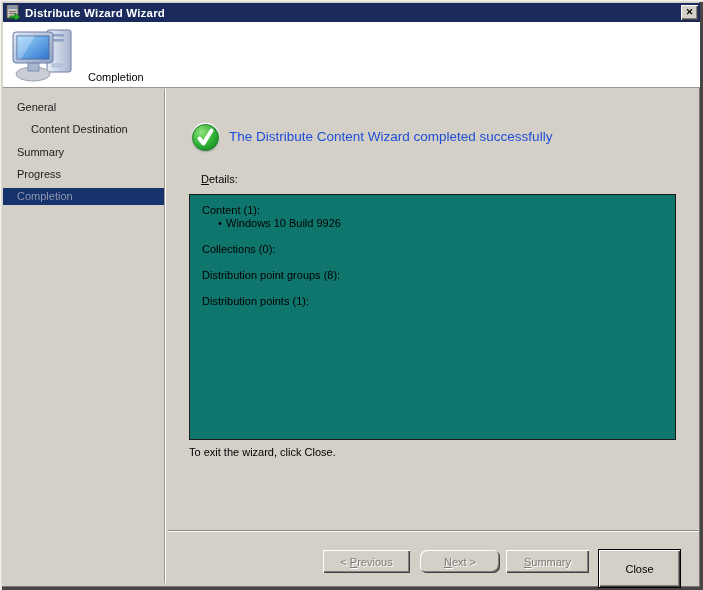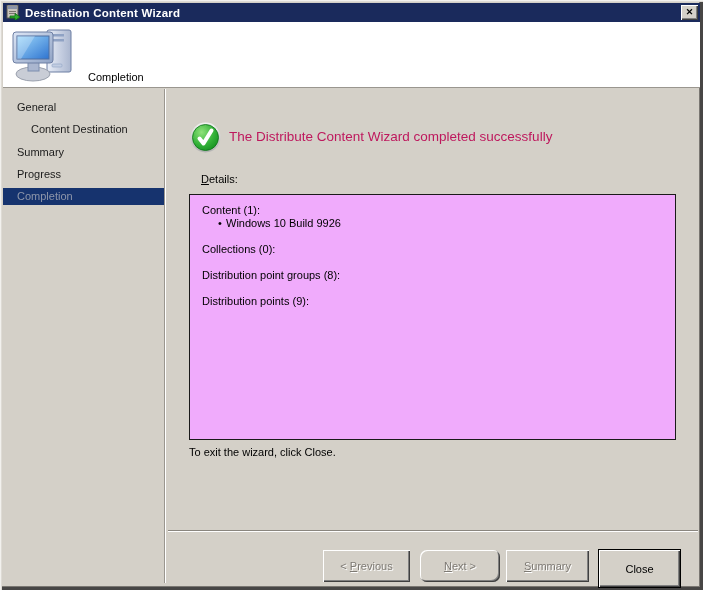--- a/index.html
+++ b/index.html
@@ -50,34 +50,34 @@
   }
   
   .success-icon{position:absolute;left:190px;top:122px;width:31px;height:31px;}
   .heading{
     position:absolute;left:229px;top:129px;width:450px;
     font-size:13.5px;color:#29299c;
   }
   .details-label{position:absolute;left:189px;top:173px;padding-left:12px;}
   .details-box{
     position:absolute;left:189px;top:194px;width:487px;height:246px;
-    background:#f0abfc;border:1px solid #1a1a1a;
+    background:#0f766e;border:1px solid #1a1a1a;
     padding:9px 10px 0 12px;overflow:hidden;
   }
   .detail-section{margin-bottom:13px;line-height:13px;}
   .detail-item{padding-left:12px;line-height:13px;}
   .detail-item .bullet{display:inline-block;width:12px;text-align:center;}
   .exit-hint{position:absolute;left:189px;top:446px;}
   
   .bottom-sep{
     position:absolute;left:168px;right:5px;top:530px;height:2px;
     border-top:1px solid #8a867f;border-bottom:1px solid #ffffff;
   }
   .btn{
-    position:absolute;top:550px;height:32px;background:#d4d0c8;border:none;padding:0;
+    position:absolute;top:550px;height:23px;background:#d4d0c8;border:none;padding:0;
     font-family:"Liberation Sans","DejaVu Sans",sans-serif;font-size:11px;
     box-shadow:inset 1px 1px 0 #ffffff, inset -1px -1px 0 #404040, inset -2px -2px 0 #808080;
     cursor:default;
   }
   .btn.disabled{color:#7e7a74;text-shadow:1px 1px 0 #ffffff;}
   .btn-previous{left:323px;width:87px;}
   .btn-next{left:420px;width:80px;border-radius:7px;}
   .btn-summary{left:506px;width:83px;}
   .btn-close{
     left:598px;width:83px;top:549px;height:39px;color:#000;
@@ -94,21 +94,21 @@
   <div class="titlebar" style="background:#1a2a5c;">
     <span class="titlebar-icon">
       <svg width="15" height="15" viewBox="0 0 15 15">
         <rect x="1" y="0" width="11" height="13" fill="#c8c4bc" stroke="#5a5650"></rect>
         <rect x="2" y="1" width="9" height="3" fill="#8a93a8"></rect>
         <rect x="3" y="6" width="7" height="1" fill="#7a766f"></rect>
         <rect x="3" y="8" width="7" height="1" fill="#7a766f"></rect>
         <path d="M4 11 L9 11 L9 8.5 L14 12 L9 15.5 L9 13 L4 13 Z" fill="#2fae2f" stroke="#0c6e0c" stroke-width="0.8"></path>
       </svg>
     </span>
-    <span class="titlebar-text">Destination Content Wizard</span>
+    <span class="titlebar-text">Distribute Wizard Wizard</span>
     <button class="close-btn">✕</button>
   </div>
 
   <div class="header">
     <span class="header-icon">
       <svg width="66" height="54" viewBox="0 0 66 54">
         <defs>
           <linearGradient id="twr" x1="0" y1="0" x2="1" y2="0">
             <stop offset="0" stop-color="#e9eef8"></stop>
               <stop offset="1" stop-color="#aab6cf"></stop>
@@ -155,37 +155,37 @@
         <linearGradient id="ring" x1="0" y1="0" x2="0" y2="1">
           <stop offset="0" stop-color="#f2f2f2"></stop>
             <stop offset="1" stop-color="#b0b0b0"></stop>
         </linearGradient>
       </defs>
       <circle cx="15.5" cy="15.5" r="15" fill="url(#ring)"></circle>
       <circle cx="15.5" cy="15.5" r="13" fill="url(#grn)" stroke="#0b7217" stroke-width="0.8"></circle>
       <path d="M9.5 16.5 L13.5 21.5 L21.5 8.5" fill="none" stroke="#ffffff" stroke-width="4" stroke-linecap="round" stroke-linejoin="round"></path>
     </svg>
   </span>
-  <div class="heading" style="color:#be185d;">The Distribute Content Wizard completed successfully</div>
+  <div class="heading" style="color:#1d4ed8;">The Distribute Content Wizard completed successfully</div>
 
   <div class="details-label"><u>D</u><span>etails:</span></div>
 
   <div class="details-box">
     <div class="detail-section">
       <div>Content (1):</div>
       <div class="detail-item"><span class="bullet">•</span><span>Windows 10 Build 9926</span></div>
     </div>
     <div class="detail-section">
       <div>Collections (0):</div>
     </div>
     <div class="detail-section">
       <div>Distribution point groups (8):</div>
     </div>
     <div class="detail-section">
-      <div>Distribution points (9):</div>
+      <div>Distribution points (1):</div>
     </div>
   </div>
 
   <div class="exit-hint">To exit the wizard, click Close.</div>
 
   <div class="bottom-sep"></div>
 
   <button class="btn disabled btn-previous"><span>&lt; </span><u>P</u><span>revious</span></button>
   <button class="btn disabled btn-next"><span></span><u>N</u><span>ext &gt;</span></button>
   <button class="btn disabled btn-summary"><span></span><u>S</u><span>ummary</span></button>

